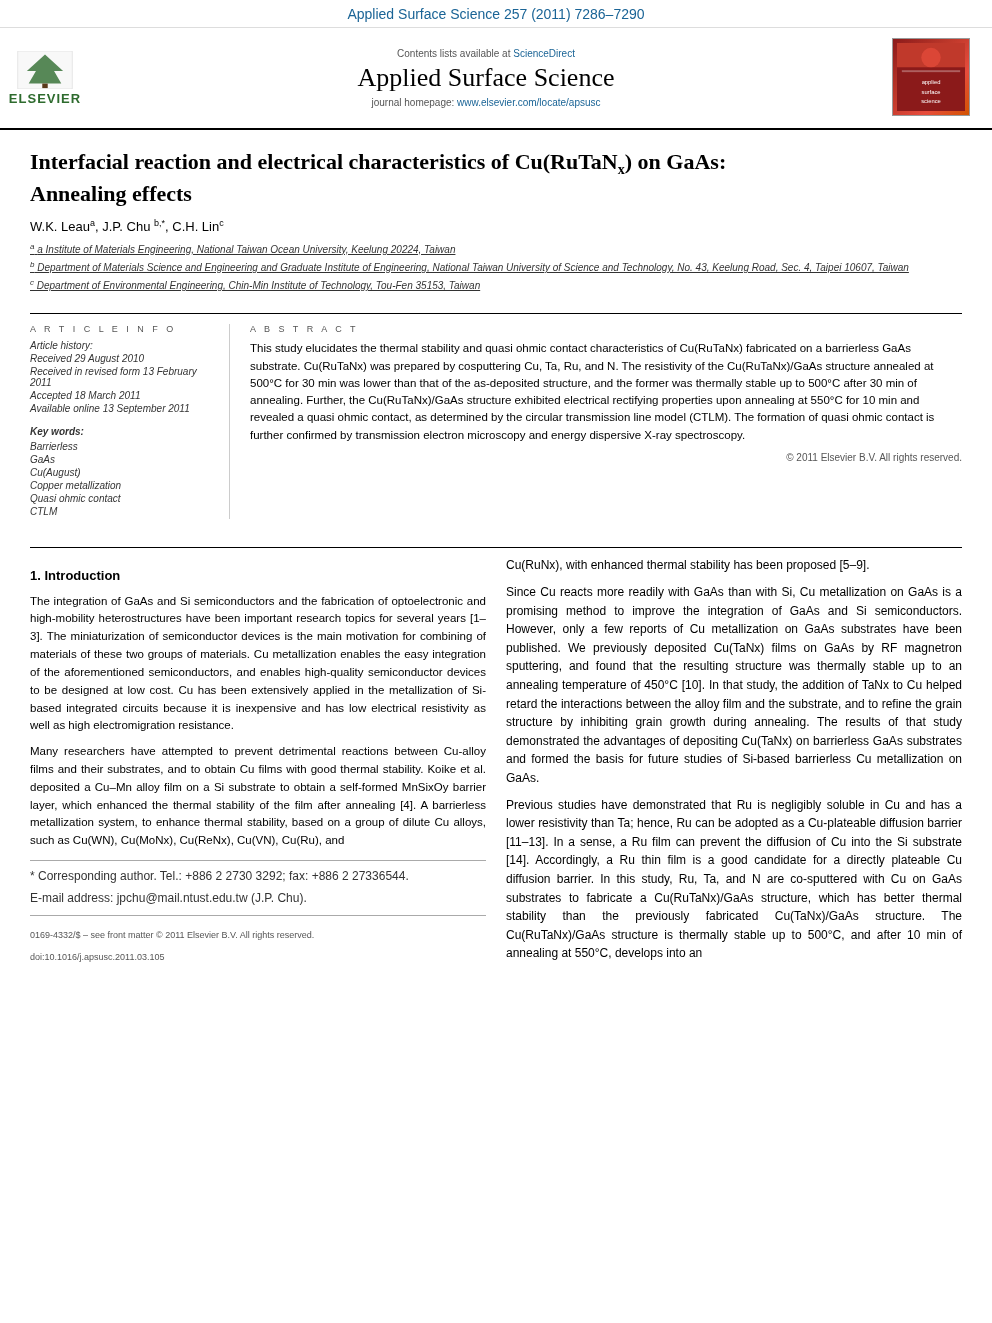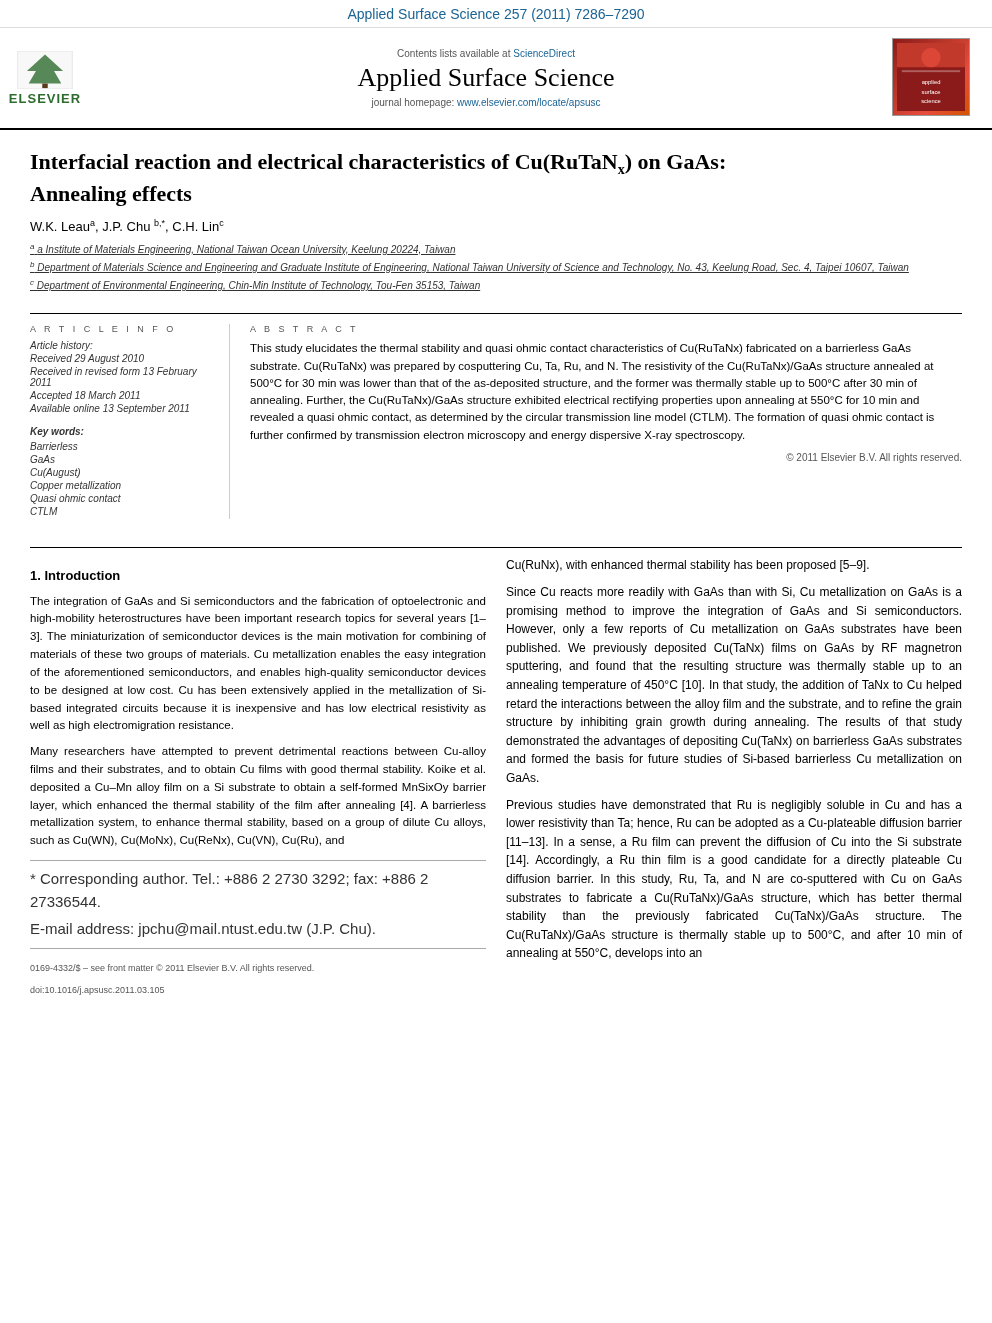--- a/index.html
+++ b/index.html
@@ -251,21 +251,21 @@
       margin-top: 10px;
     }
     .body-paragraph {
       margin-bottom: 8px;
       text-align: justify;
     }
     .footnote-section {
       border-top: 1px solid #aaa;
       padding-top: 6px;
       margin-top: 10px;
-      font-size: 15px;
+      font-size: 12px;
       font-family: Arial, sans-serif;
       color: #333;
     }
     .footnote-section p {
       margin-bottom: 3px;
     }
     .issn-section {
       border-top: 1px solid #aaa;
       padding-top: 5px;
       margin-top: 8px;

